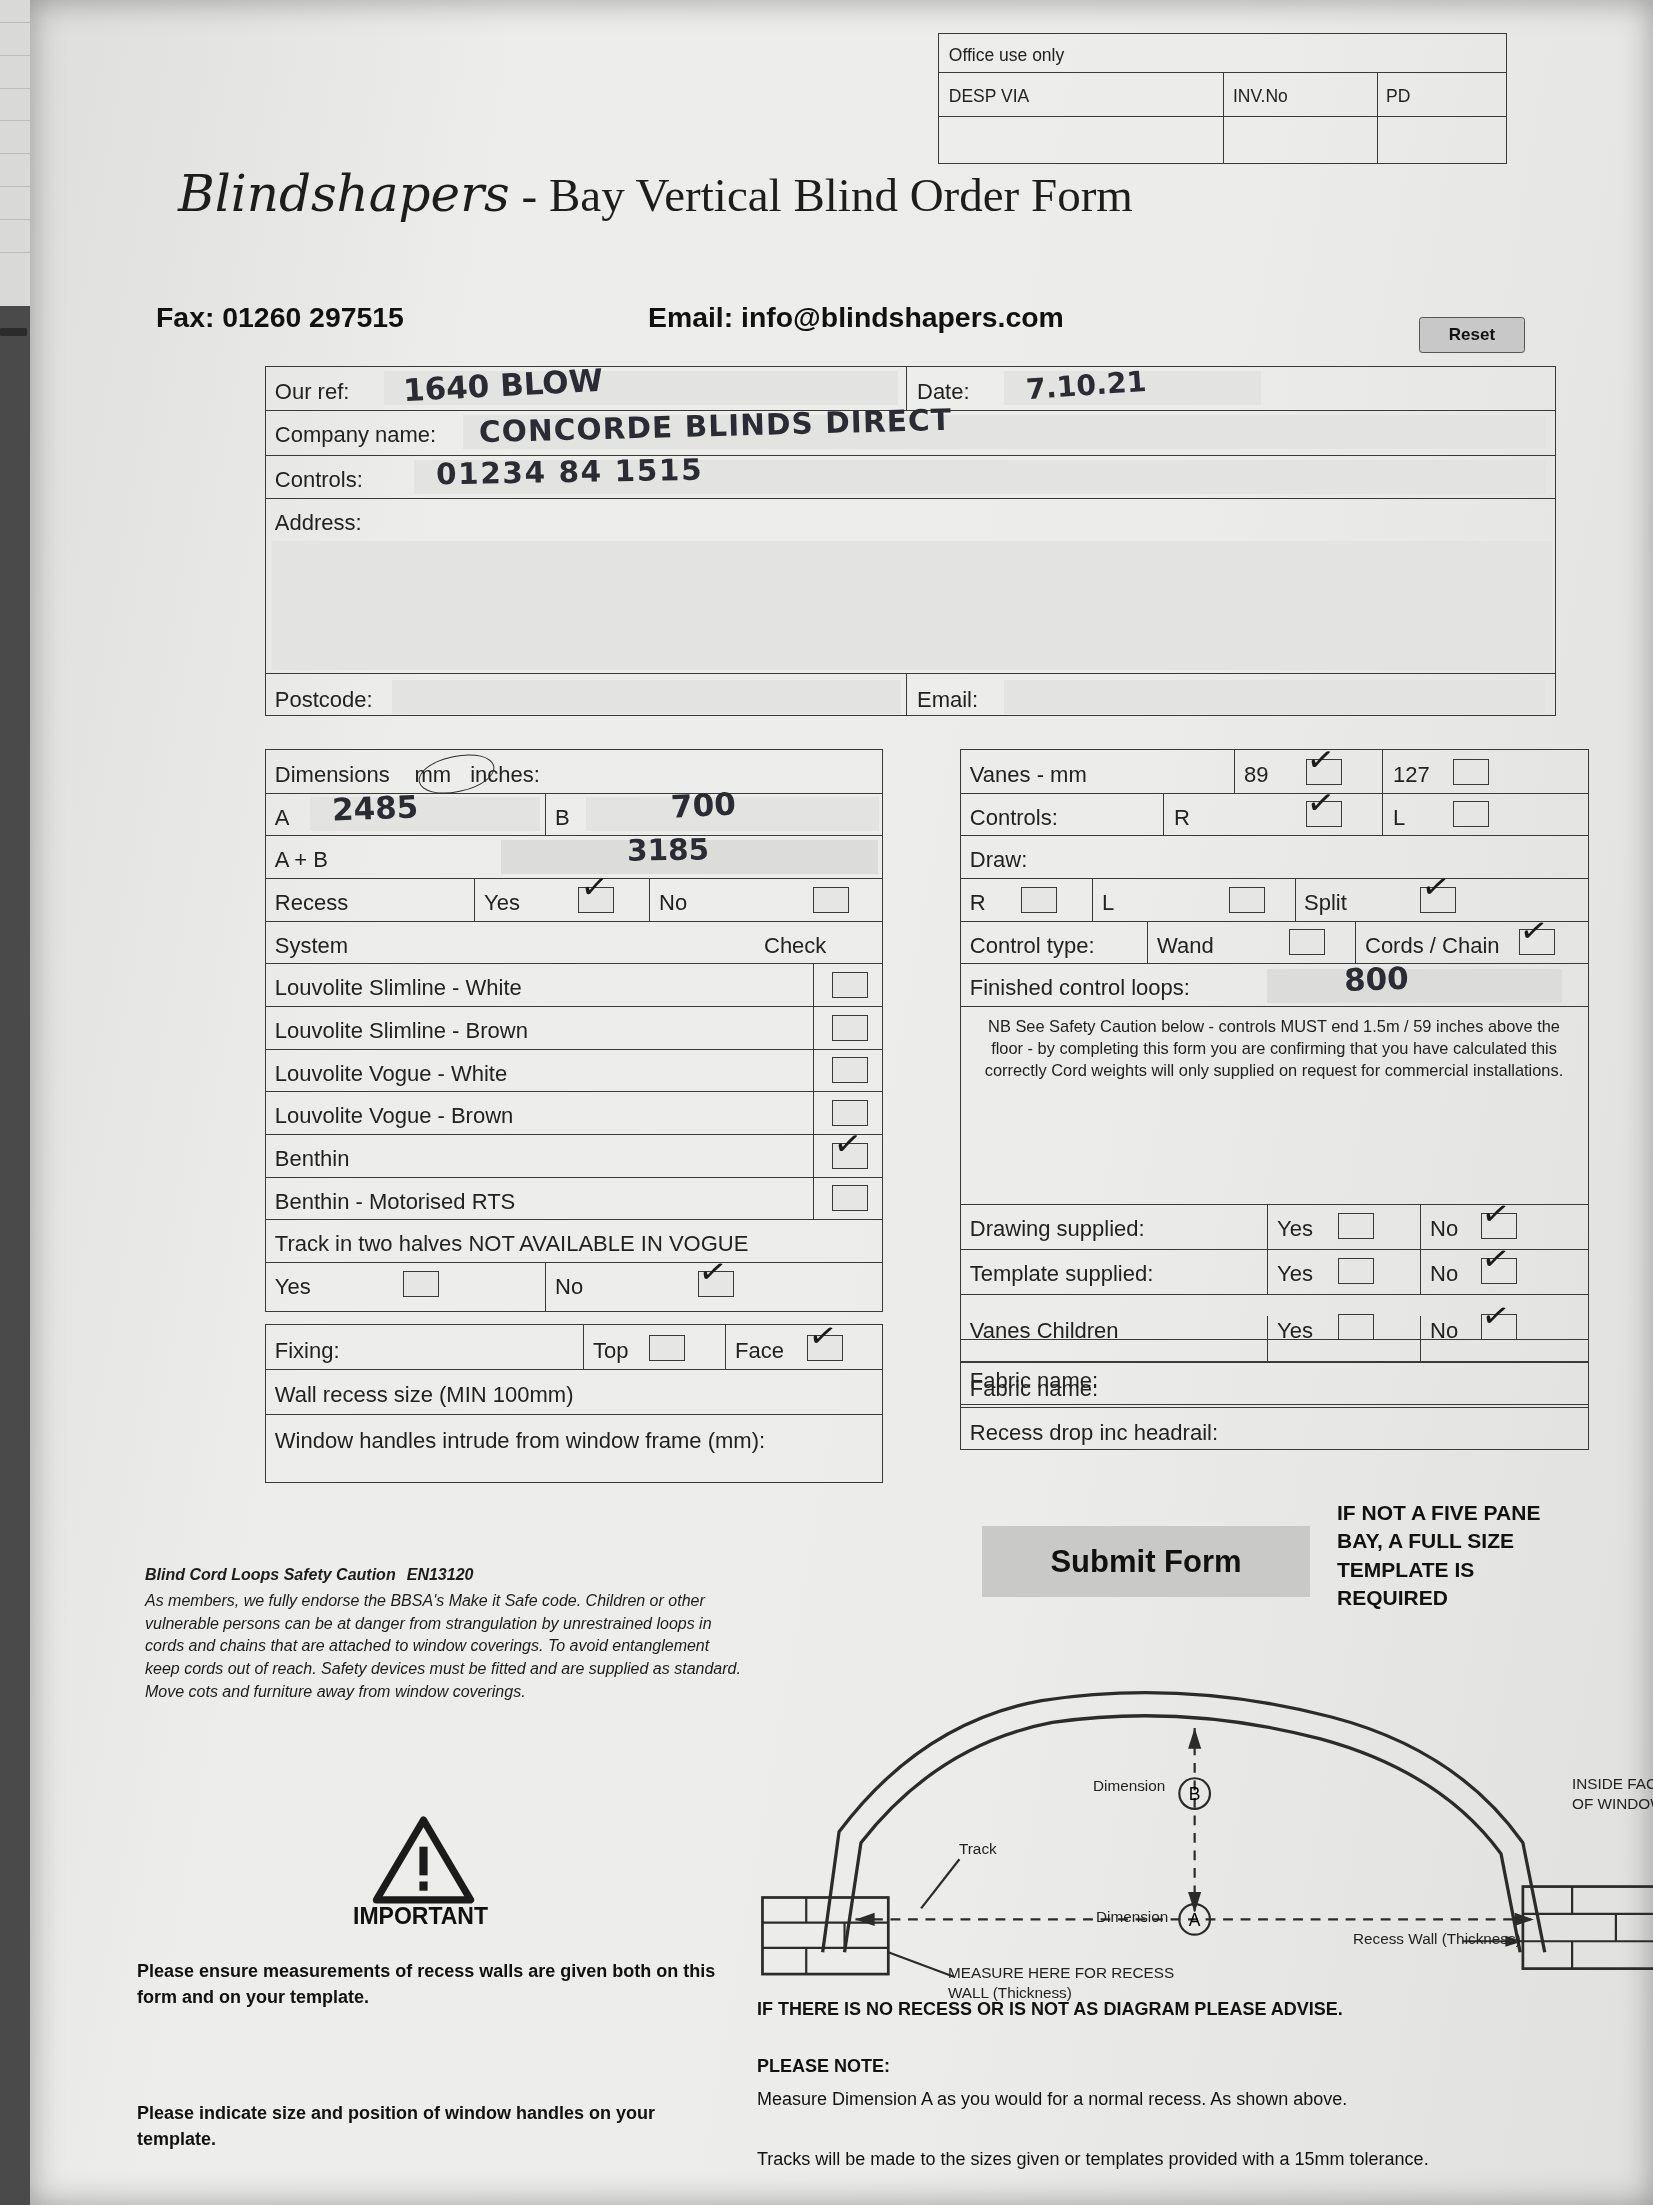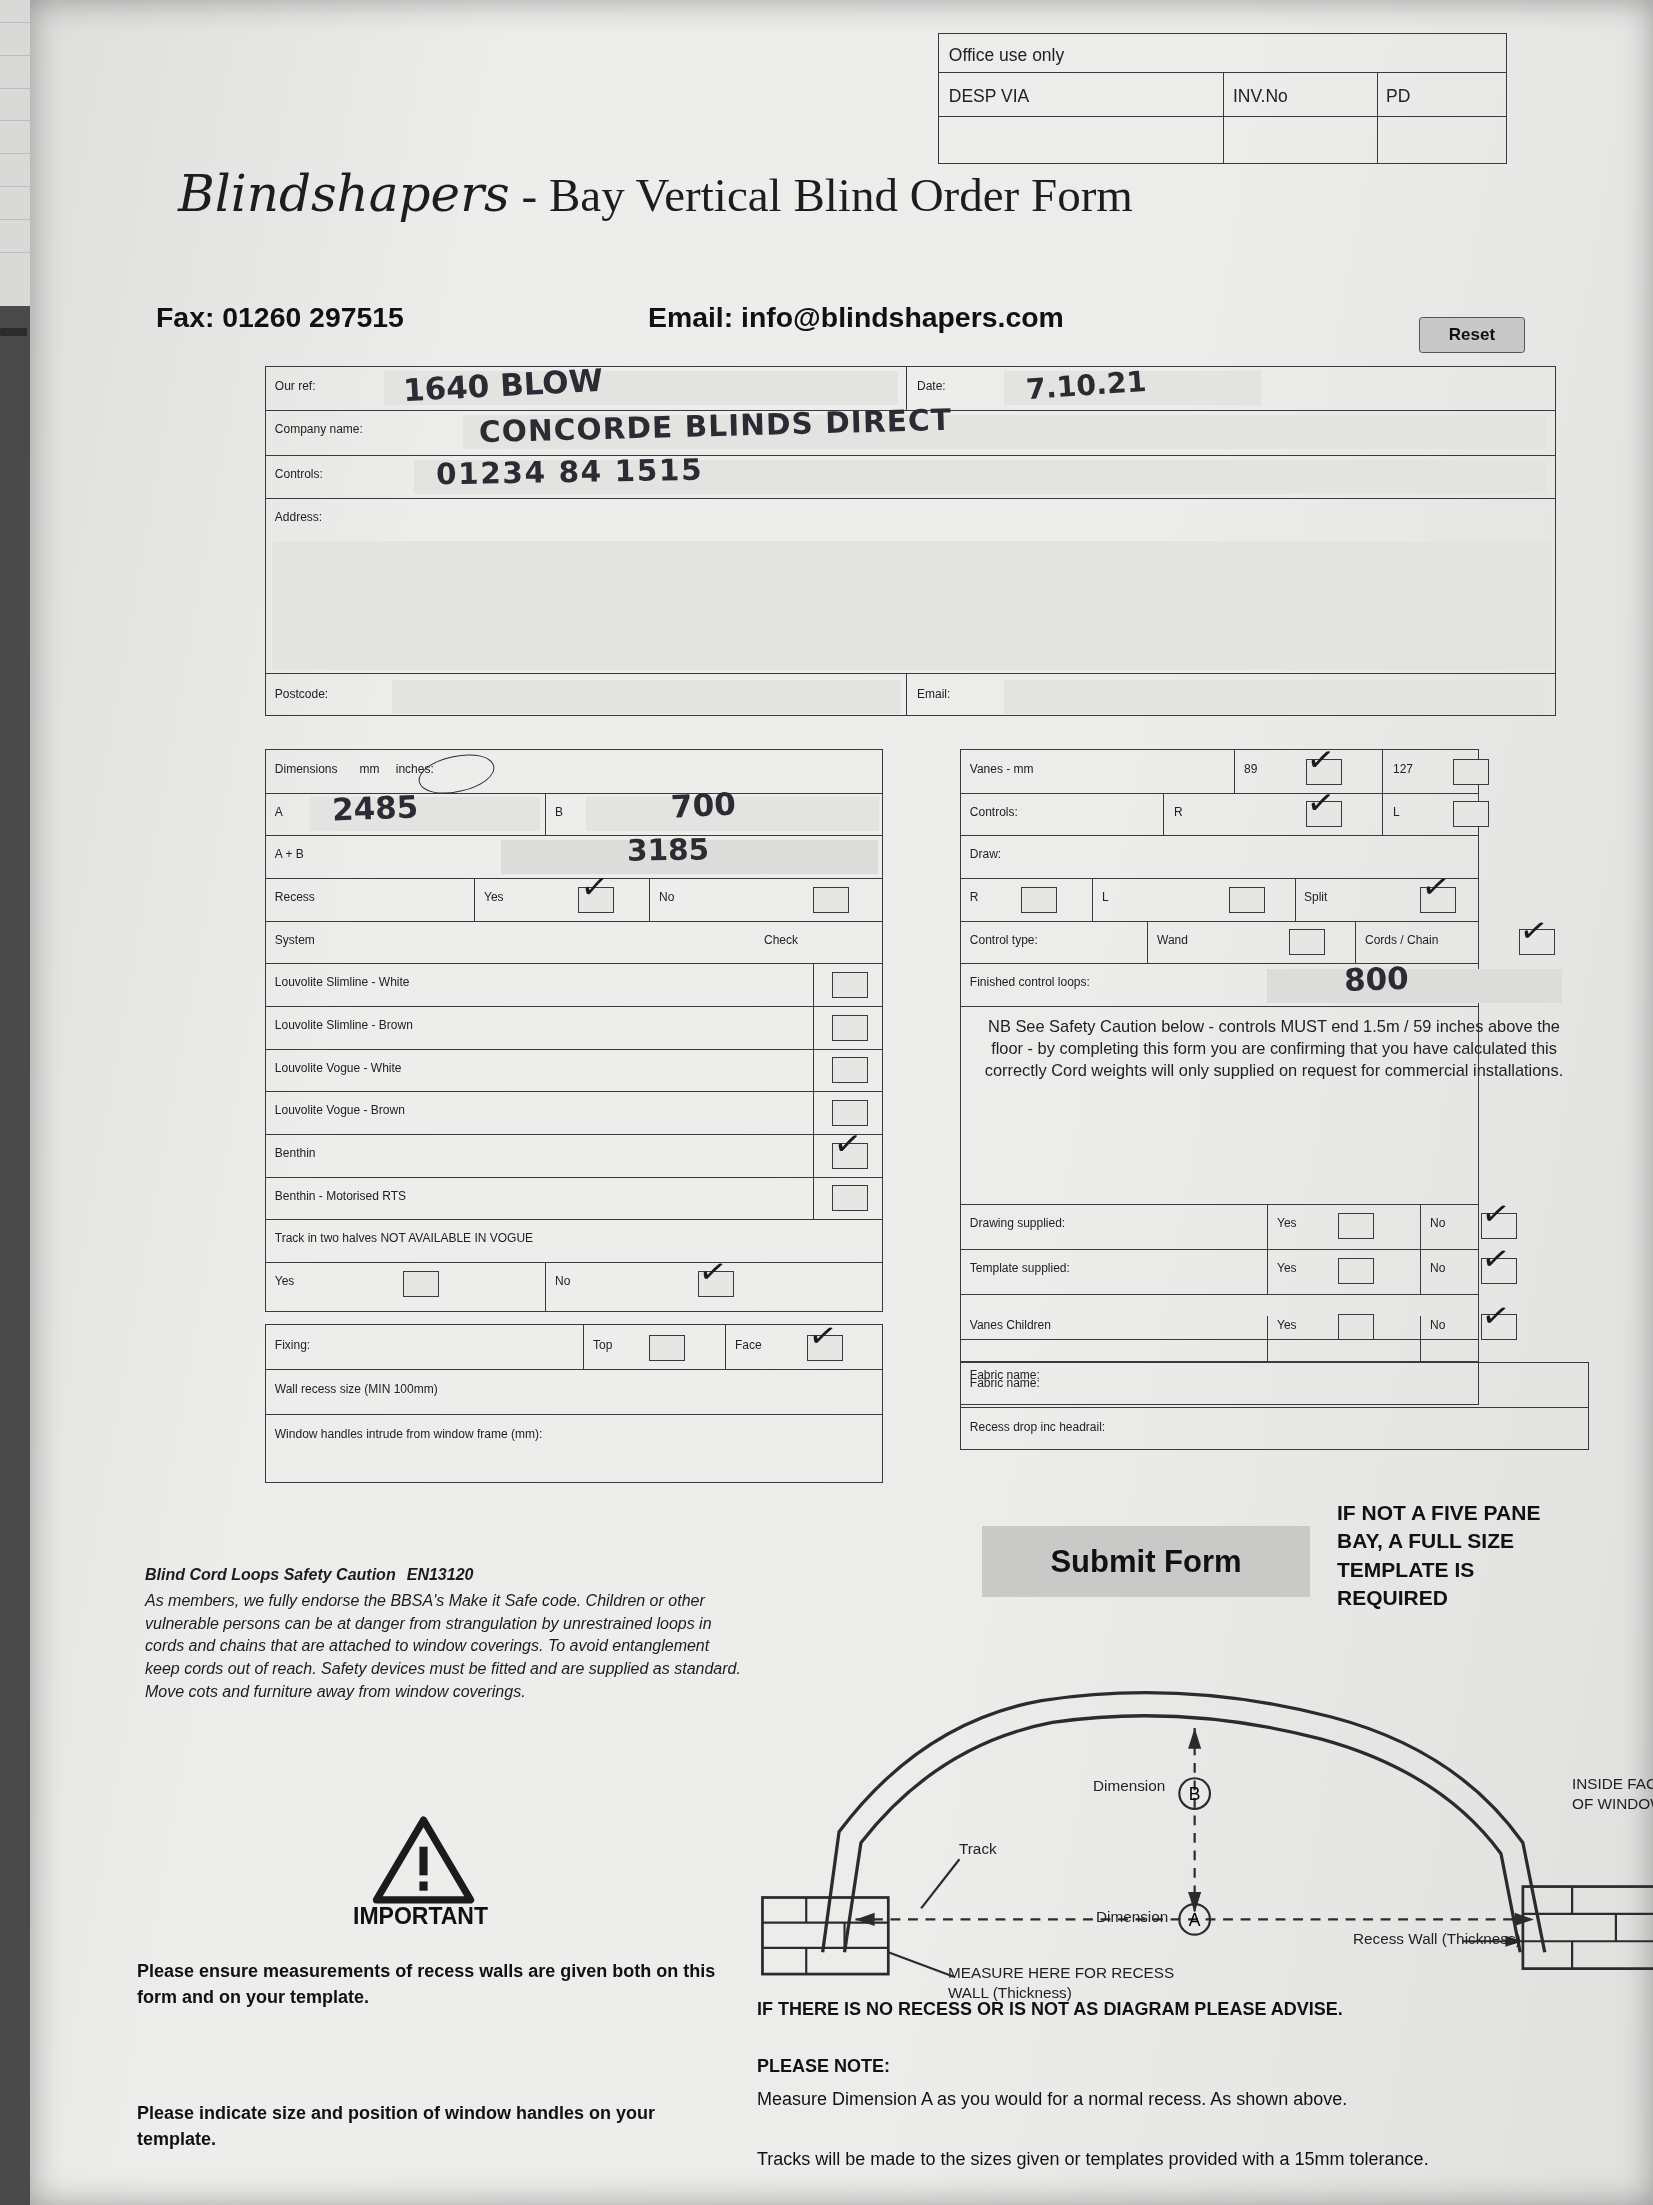--- a/index.html
+++ b/index.html
@@ -11,21 +11,21 @@
   .paper:before{content:"";position:absolute;inset:0;
     background:linear-gradient(100deg, rgba(0,0,0,.06) 0%, rgba(255,255,255,.05) 25%, rgba(255,255,255,.02) 60%, rgba(0,0,0,.05) 100%);
     pointer-events:none;}
   .notebook{position:absolute;left:0;top:0;width:33px;height:328px;background:#d9d9d7;}
   .notebook .ln{position:absolute;left:0;width:33px;height:1.1px;background:#bcbcbc;}
   .darkedge{position:absolute;left:0;top:306px;width:32px;height:1899px;background:#4a4a4a;}
   .tab{position:absolute;left:0;top:328px;width:27px;height:7.7px;background:#2b2b2b;border-radius:1.6px;}
 
   
   .bx{position:absolute;border:1.1px solid #3a3a3a;box-sizing:border-box;}
-  .lbl{font-size:12px;color:#222;}
+  .lbl{font-size:22px;color:#222;}
   .hand{font-family:"DejaVu Sans", sans-serif;color:#2b2b33;font-weight:600;}
 
   
   #office{left:908px;top:33px;width:569px;height:131px;}
 
   .title{position:absolute;left:148px;top:159px;font-size:47px;color:#1d1d1d;margin-top:6px;}
   .title .script{font-family:"DejaVu Serif", serif;font-style:italic;font-size:50px;}
   .title .rest{font-family:"Liberation Serif", serif;font-size:47px;}
 
   .faxline{position:absolute;top:301px;font-weight:bold;font-size:28.4px;color:#111;}
@@ -34,21 +34,21 @@
             display:flex;align-items:center;justify-content:center;}
 
   
   #hdr{left:235px;top:366px;width:1291px;height:350px;}
   .hline{position:absolute;left:0;right:0;height:1.1px;background:#3a3a3a;}
   .vline{position:absolute;top:0;bottom:0;width:1.1px;background:#3a3a3a;}
   .field{position:absolute;background:#e3e3e1;}
 
   
   #ltab{left:235px;top:749px;width:618px;height:563px;}
-  #rtab{left:930px;top:749px;width:519px;height:656px;}
+  #rtab{left:930px;top:749px;width:629px;height:656px;}
   #ltab2{left:235px;top:1324px;width:618px;height:159px;}
   .chk{position:absolute;width:34px;height:24px;border:1.1px solid #3a3a3a;background:#e6e6e4;}
   .tick{position:absolute;font-size:33px;color:#1b1b1b;font-family:"DejaVu Sans", sans-serif;}
 
   .shade{background:#dcdcda;}
   .note{position:absolute;text-align:center;font-size:16.4px;color:#222;line-height:1.33;}
 
   
   .safety{position:absolute;left:115px;top:1564px;width:596px;font-style:italic;font-size:16px;line-height:1.42;color:#1c1c1c;}
   .warn{position:absolute;left:339px;top:1816px;width:109px;height:88px;}

